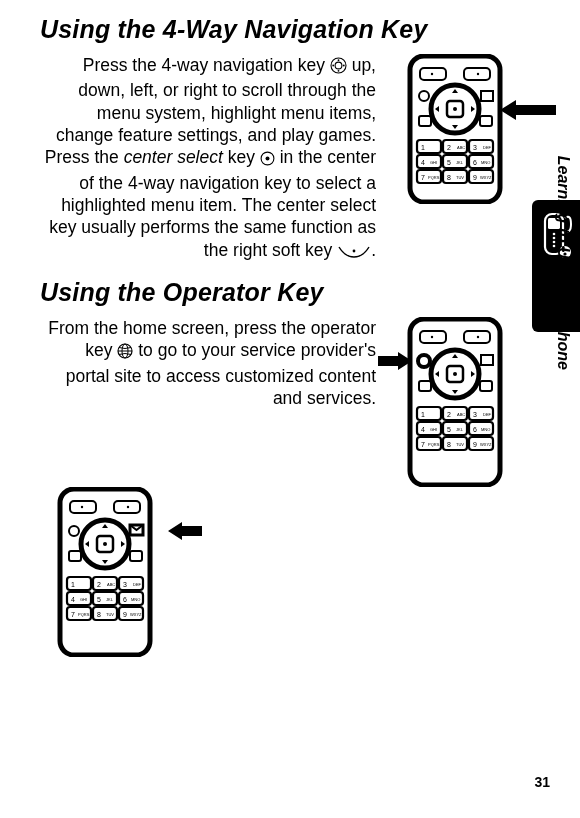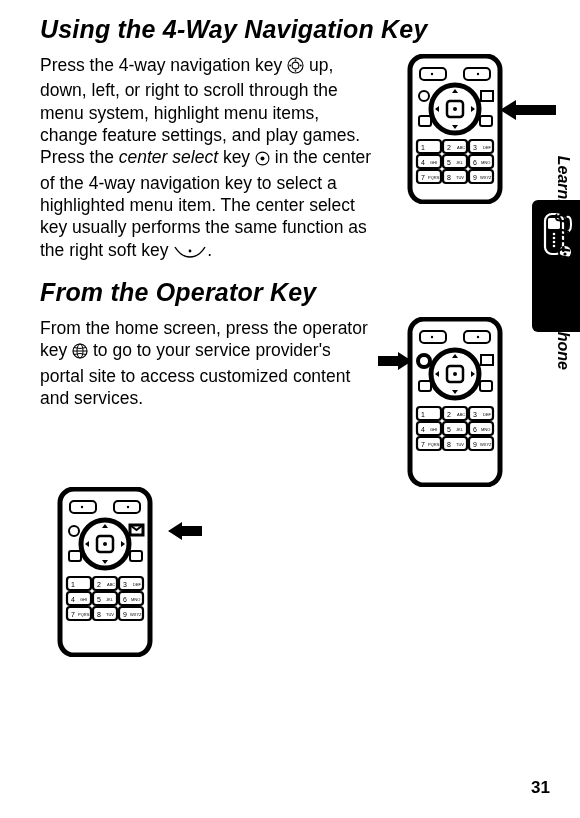--- a/index.html
+++ b/index.html
@@ -26,20 +26,21 @@
   }
   p.body {
     font-size: 17.5px;
     line-height: 1.28;
     margin-bottom: 14px;
   }
   .row {
     display: flex;
     align-items: flex-start;
     gap: 14px;
+    text-align: right;
   }
   .row .left {
     flex: 1;
   }
   .row .right {
     flex-shrink: 0;
   }
   .phone-wrap {
     position: relative;
     width: 150px;
@@ -78,23 +79,23 @@
     font-weight: bold;
     font-size: 16px;
     transform: rotate(90deg);
     transform-origin: top right;
     white-space: nowrap;
   }
 
   .page-num {
     position: absolute;
     right: 30px;
-    bottom: 20px;
+    bottom: 28px;
     font-weight: bold;
-    font-size: 17px;
+    font-size: 14px;
   }
 
   
   .phone-svg { display:block; }
 
   .arrow-svg { position:absolute; }
 </style>
 </head>
 <body>
 
@@ -193,21 +194,21 @@
               <text x="90" y="125" font-size="4">WXYZ</text>
           </g>
         </svg>
         <svg class="arrow-svg" style="right:-16px; top:44px;" width="56" height="24">
           <polygon points="0,12 16,2 16,7 56,7 56,17 16,17 16,22" fill="#000"></polygon>
         </svg>
       </div>
     </div>
   </div>
 
-  <h2 class="section">From the Operator Key</h2>
+  <h2 class="section">Using the Operator Key</h2>
 
   <div class="row">
     <div class="left">
       <p class="body">
         <span>From the home screen, press the operator key </span><span class="icon-inline"><svg width="16" height="16" viewBox="0 0 16 16">
               <circle cx="8" cy="8" r="7" fill="none" stroke="#000" stroke-width="1.2"></circle>
               <ellipse cx="8" cy="8" rx="3" ry="7" fill="none" stroke="#000" stroke-width="1"></ellipse>
               <line x1="1" y1="8" x2="15" y2="8" stroke="#000" stroke-width="1"></line>
               <path d="M2 4.5 Q8 6.5 14 4.5" fill="none" stroke="#000" stroke-width="1"></path>
               <path d="M2 11.5 Q8 9.5 14 11.5" fill="none" stroke="#000" stroke-width="1"></path>

